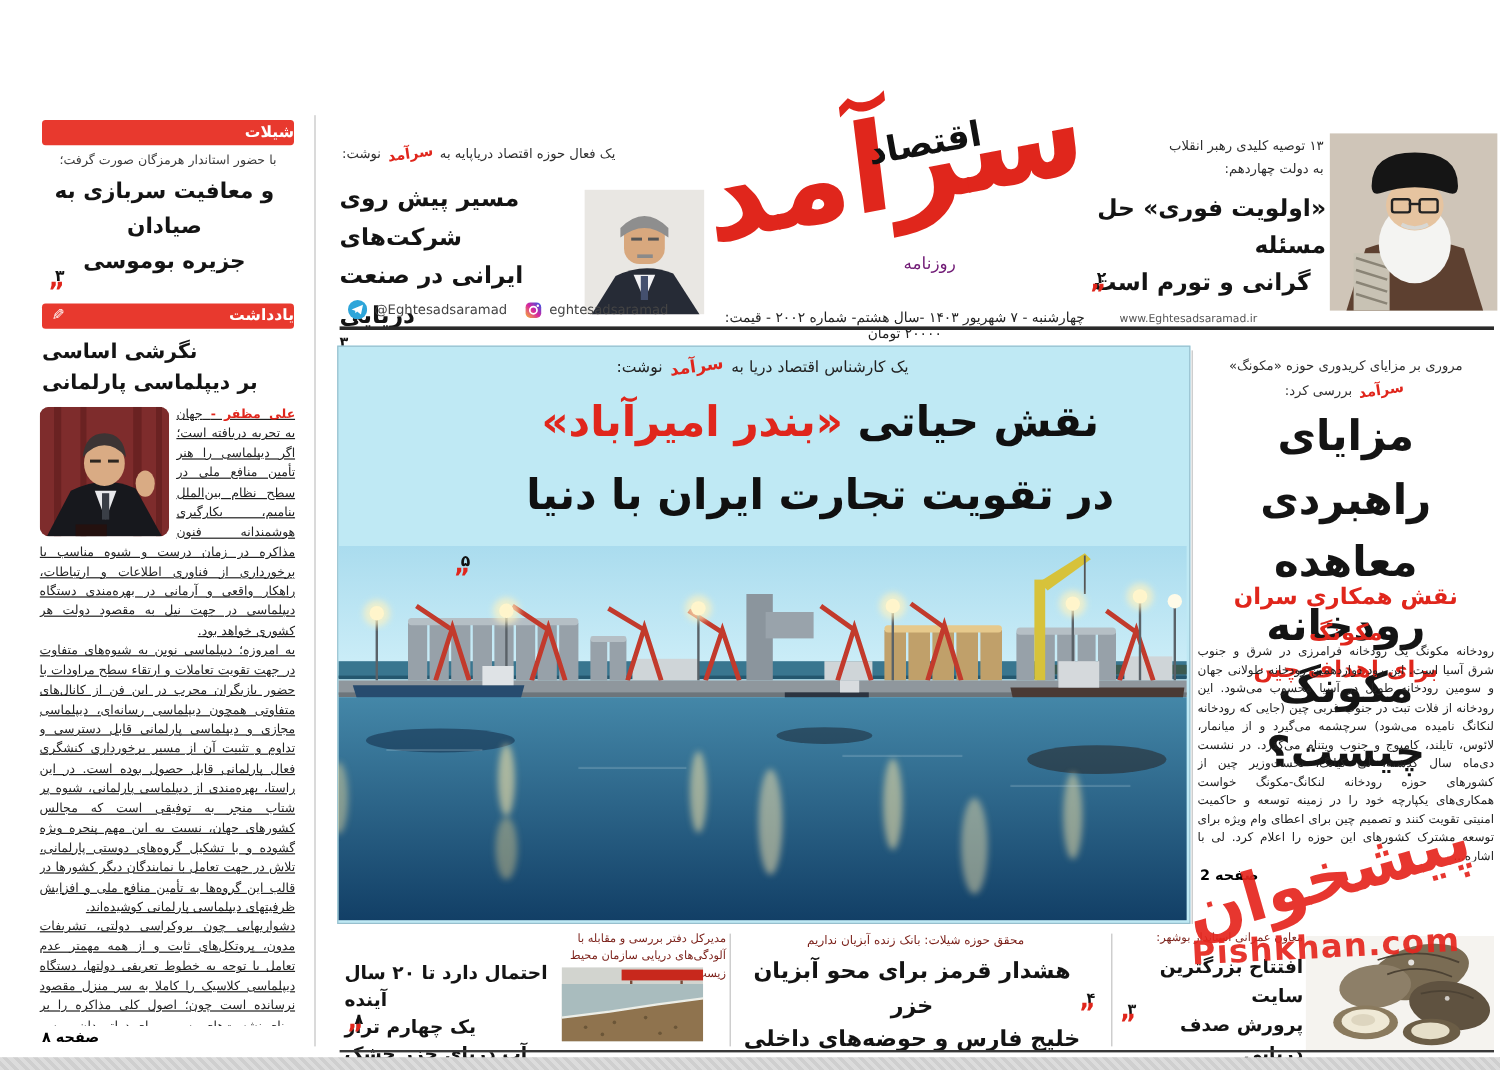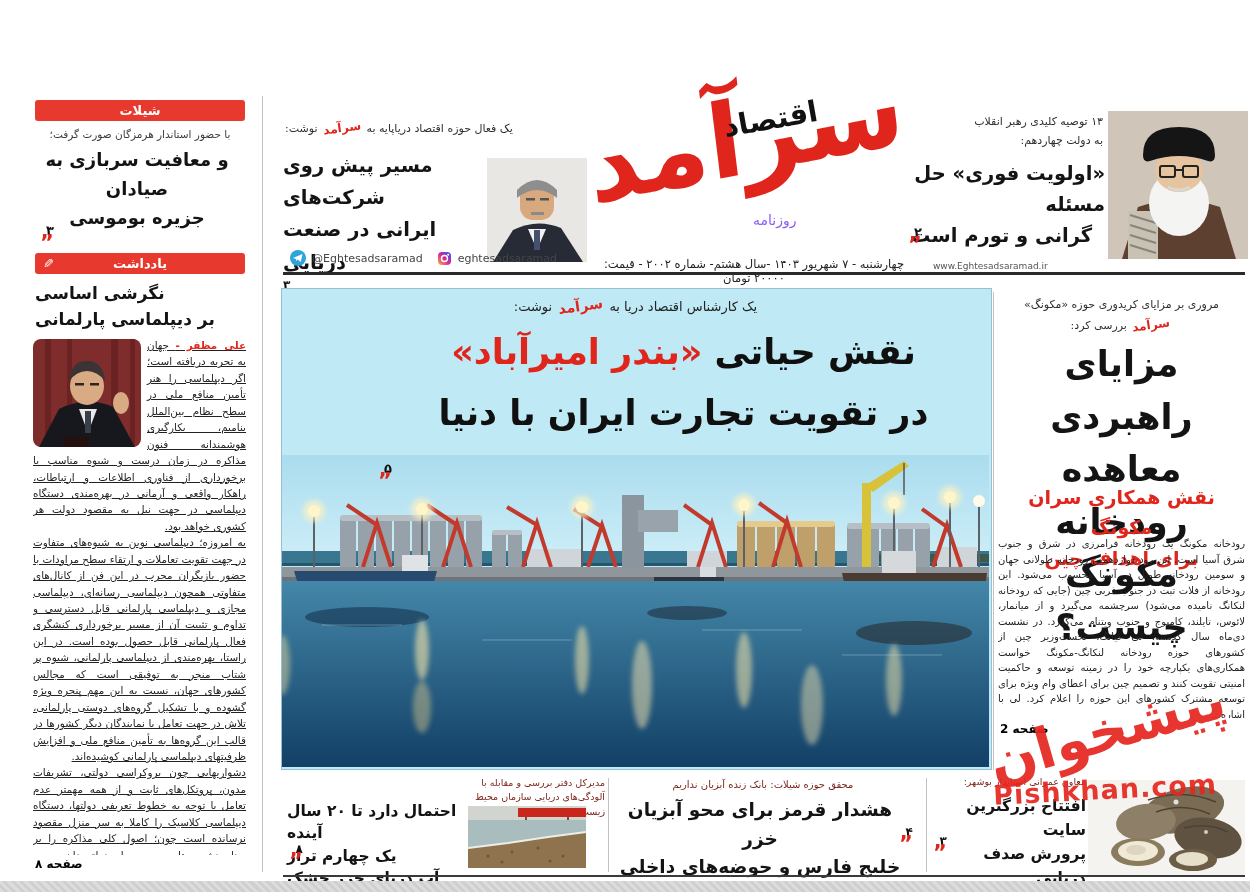--- a/index.html
+++ b/index.html
@@ -1,21 +1,21 @@
 <!DOCTYPE html>
 <html lang="fa" dir="rtl"><head>
 <meta charset="utf-8">
 <style>
   html,body{margin:0;padding:0;background:#eee;}
   #page{position:relative;width:1250px;height:892px;background:#fff;overflow:hidden;
         font-family:"DejaVu Sans",sans-serif;direction:rtl;}
   .abs{position:absolute;}
   .b{font-weight:bold;}
   .red{color:#e0261c;}
-  .banner{background:#e8392e;color:#fff;font-size:13px;font-weight:bold;text-align:center;
+  .banner{background:#e8392e;color:#fff;font-size:13px;font-weight:bold;text-align:right;
           height:21px;line-height:21px;border-radius:3px;}
   .kick{font-size:10.5px;color:#3c3c3c;}
   .kick2{font-size:11px;color:#2f2f2f;}
   .hl{color:#141414;font-weight:bold;line-height:1.6;}
   .just{text-align:justify;line-height:1.58;color:#222;}
   .pgnum{font-weight:bold;font-size:13px;color:#111;line-height:1;}
   .pgnum::after{content:'\201D';display:block;color:#e0261c;font-size:21px;line-height:12px;font-weight:900;}
   .inlogo{color:#e0261c;font-weight:bold;display:inline-block;transform:rotate(-8deg);font-size:1.1em;padding:0 2px;}
   .vline{width:1px;background:#c2c2c2;}
   .photo{border-radius:8px;overflow:hidden;}
@@ -97,21 +97,21 @@
       <path d="M30,32 Q50,12 70,32 L70,40 Q50,24 30,40 Z" fill="#8e8e8e"></path>
       <rect x="39" y="40" width="9" height="2.5" fill="#555"></rect>
         <rect x="53" y="40" width="9" height="2.5" fill="#555"></rect>
       <rect x="44" y="54" width="13" height="3" fill="#8a8a8a"></rect>
     </svg>
   </div>
 
   <div class="abs" style="left:585px;top:60px;width:330px;height:195px;">
     <div class="abs red b" style="left:0px;top:18px;font-size:102px;transform:rotate(-11deg) skewX(-4deg);color:#e0261c;">سرآمد</div>
     <div class="abs b" style="left:138px;top:42px;font-size:29px;color:#111;transform:rotate(-10deg);">اقتصاد</div>
-    <div class="abs" style="left:168px;top:152px;font-size:14px;color:#8b5cf6;">روزنامه</div>
+    <div class="abs" style="left:168px;top:152px;font-size:14px;color:#701a75;">روزنامه</div>
   </div>
   <div class="abs" style="left:600px;top:257px;width:308px;font-size:11.5px;color:#222;text-align:center;">چهارشنبه - ۷ شهریور ۱۴۰۳ -سال هشتم- شماره ۲۰۰۲ - قیمت: ۲۰۰۰۰ تومان</div>
   <div class="abs ltr" style="left:933px;top:261px;font-size:9px;color:#555;">www.Eghtesadsaramad.ir</div>
 
   <div class="abs ltr" style="left:290px;top:250px;width:310px;font-size:11px;color:#444;display:flex;align-items:center;gap:6px;">
     <svg width="16" height="16" viewBox="0 0 16 16">
       <circle cx="8" cy="8" r="8" fill="#2da5d9"></circle>
       <polygon points="3,8 12.5,4 10.8,12 7.6,9.6 6.2,11 6,8.9" fill="#fff"></polygon>
     </svg>
     <span>@Eghtesadsaramad</span>

